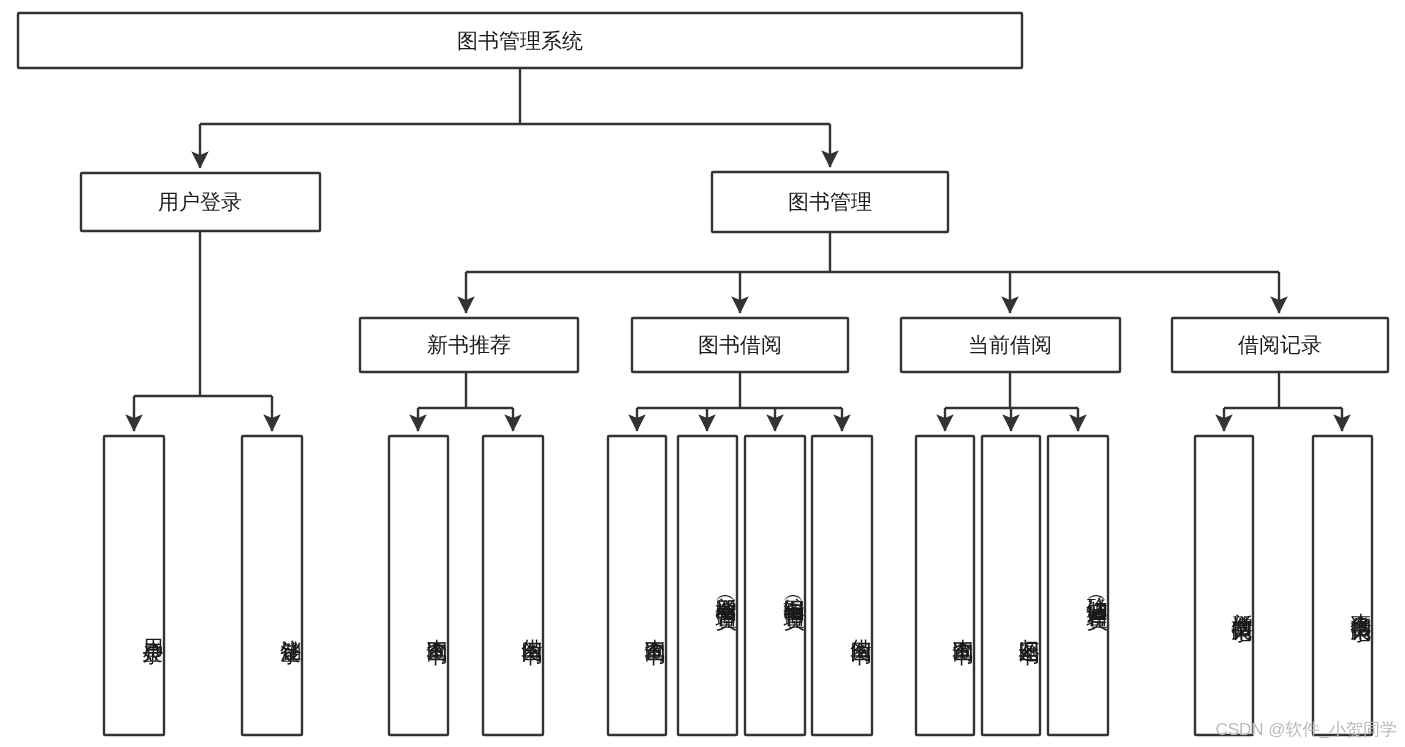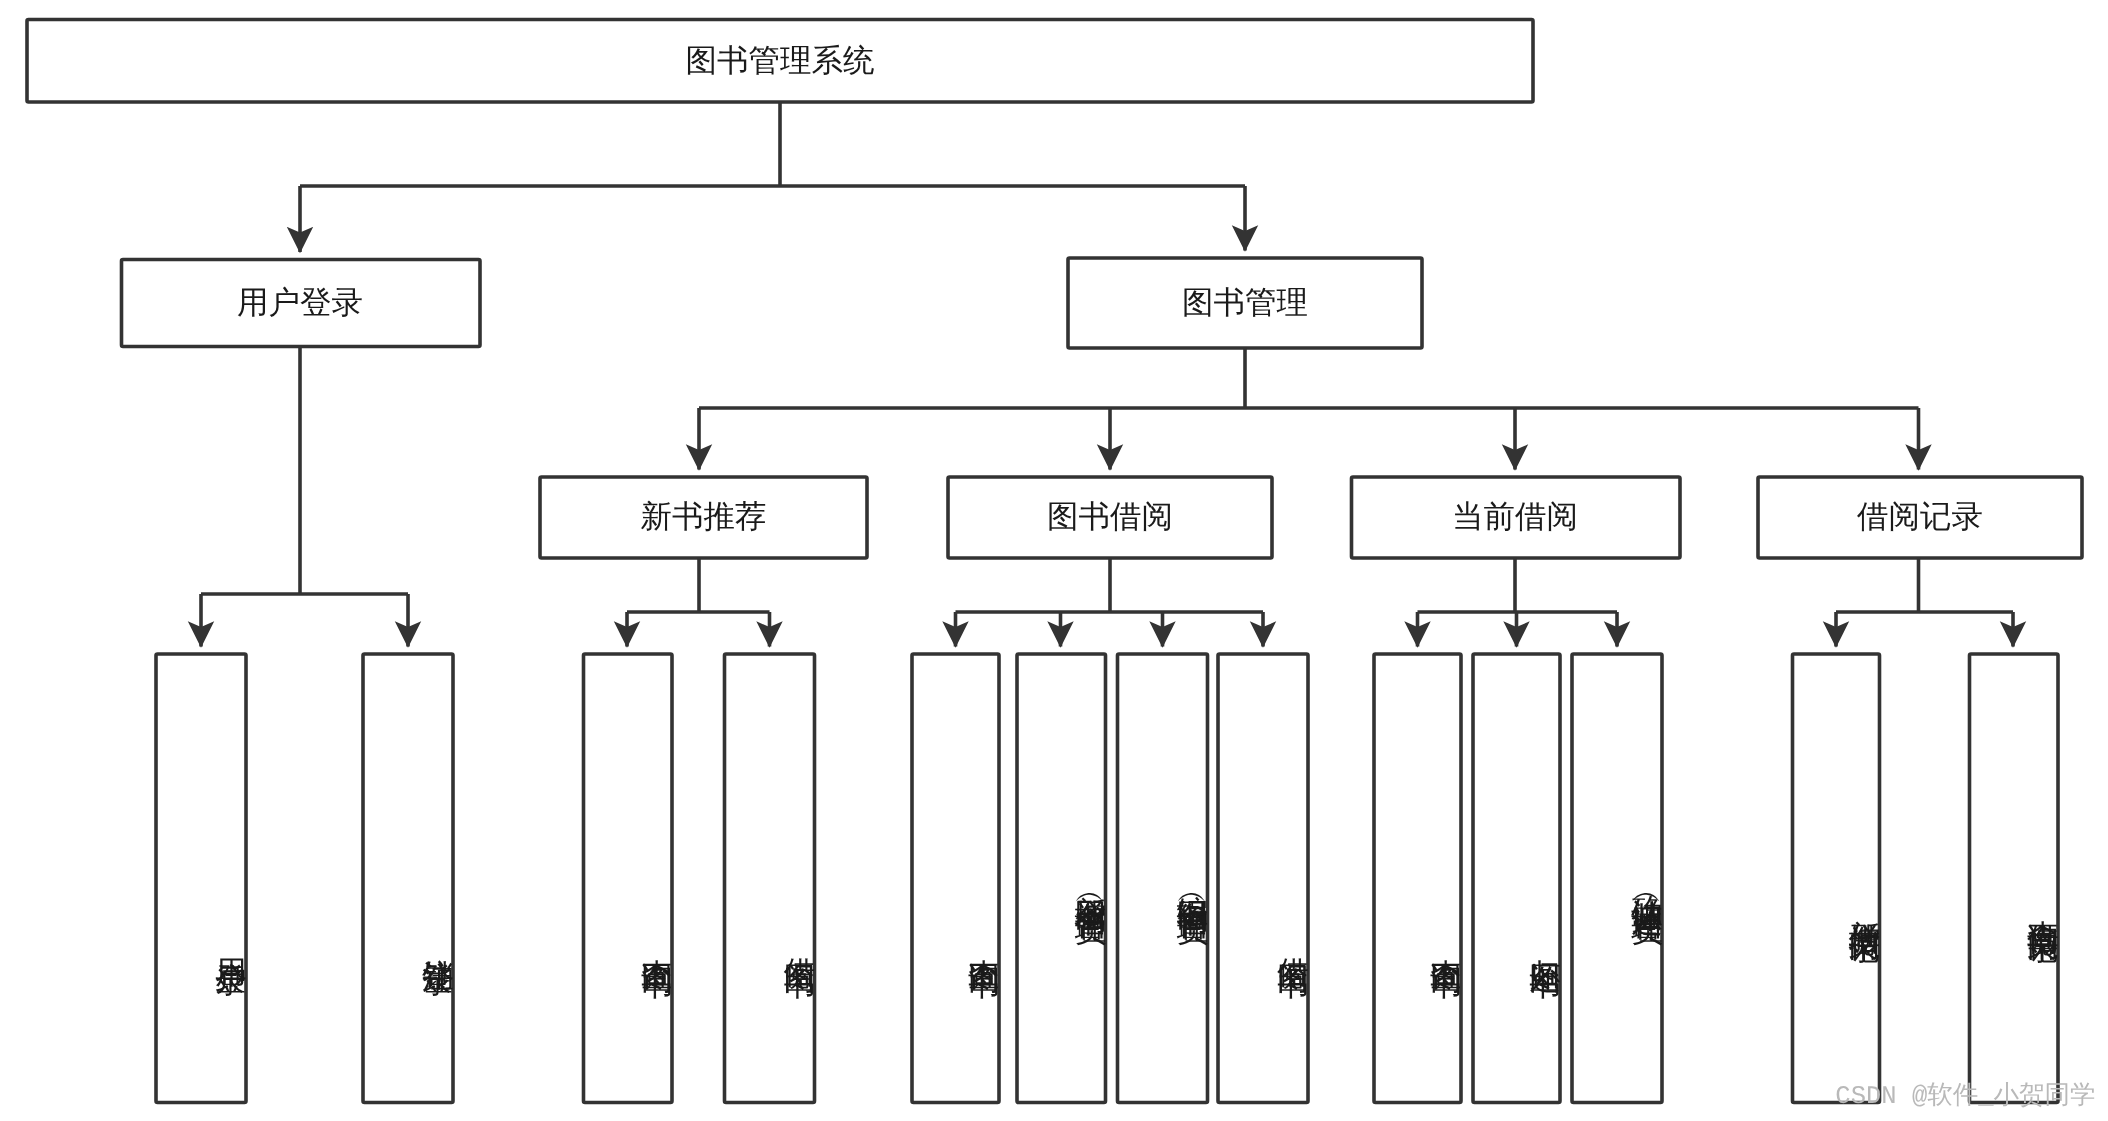--- a/index.html
+++ b/index.html
@@ -58,21 +58,21 @@
     white-space: nowrap;
     display: flex;
     align-items: flex-start;
     justify-content: center;
     pointer-events: none;
   }
   .watermark {
     position: absolute;
     right: 8px;
     bottom: 6px;
-    font-family: Liberation Mono, monospace;
+    font-family: Liberation Sans, sans-serif;
     font-size: 17px;
     color: #b9b9b9;
     white-space: nowrap;
   }
 </style>
 </head>
 <body>
 
 <div id="diagram-root">
 

